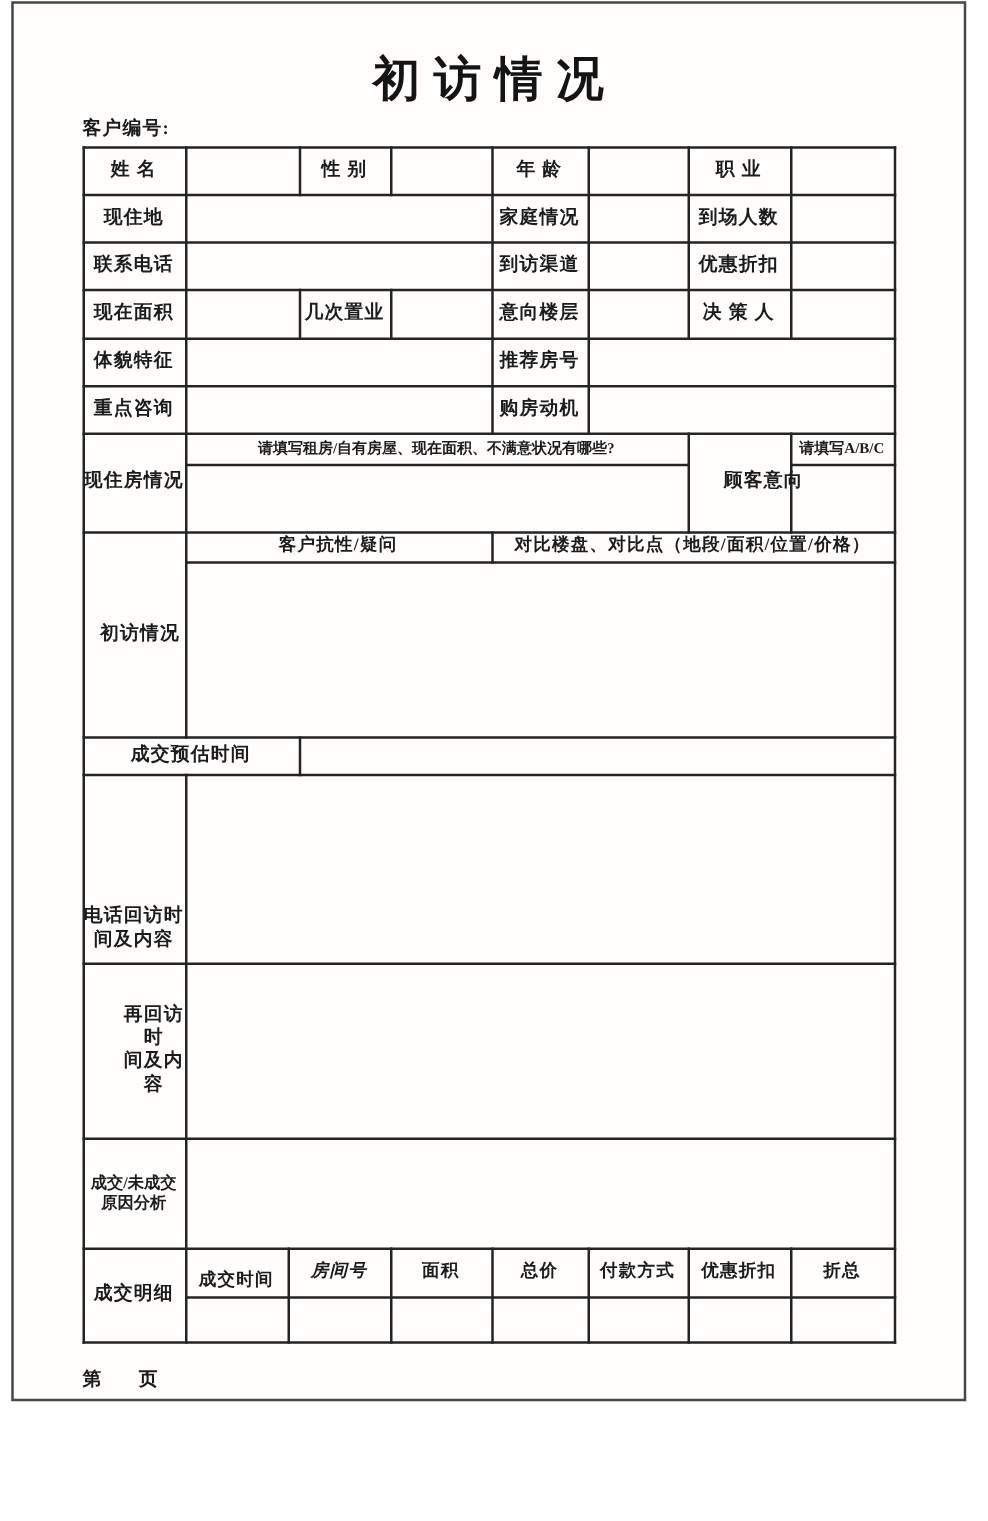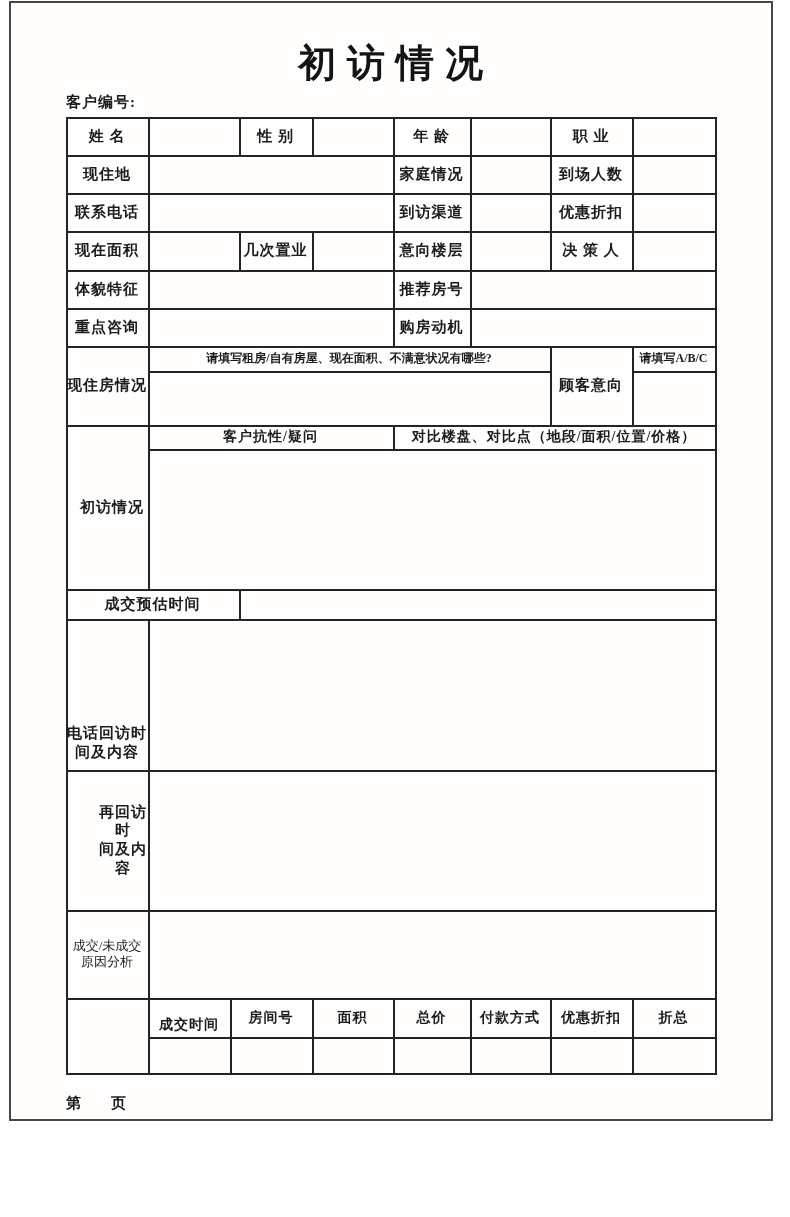--- a/index.html
+++ b/index.html
@@ -24,21 +24,21 @@
     font-size:15px;font-weight:bold;
   }
   .hline,.vline{position:absolute;background:#242424;}
   .hline{height:2px;}
   .vline{width:2px;}
   .cell{
     position:absolute;display:flex;align-items:center;justify-content:center;
     text-align:center;box-sizing:border-box;white-space:pre-line;line-height:1.25;
   }
   .lbl{font-size:15px;font-weight:bold;letter-spacing:1px;}
-  .lbl-sm{font-size:13px;font-weight:normal;letter-spacing:0;}
+  .lbl-sm{font-size:13px;font-weight:bold;letter-spacing:0;}
   .hint{font-size:12px;font-weight:bold;letter-spacing:0;}
   .colhdr{font-size:14px;font-weight:bold;letter-spacing:1px;}
   .footer{
     position:absolute;left:66px;top:1094px;width:649px;text-align:left;
     font-size:15px;font-weight:bold;
   }
 </style>
 </head>
 <body>
 
@@ -110,38 +110,39 @@
   <div class="cell lbl" style="left:550px;top:231px;width:82px;height:39px;">决 策 人</div>
 
   <div class="cell lbl" style="left:66px;top:270px;width:82px;height:38px;">体貌特征</div>
   <div class="cell lbl" style="left:393px;top:270px;width:77px;height:38px;">推荐房号</div>
 
   <div class="cell lbl" style="left:66px;top:308px;width:82px;height:38px;">重点咨询</div>
   <div class="cell lbl" style="left:393px;top:308px;width:77px;height:38px;">购房动机</div>
 
   <div class="cell lbl" style="left:66px;top:346px;width:82px;height:79px;">现住房情况</div>
   <div class="cell hint" style="left:148px;top:346px;width:402px;height:25px;">请填写租房/自有房屋、现在面积、不满意状况有哪些?</div>
-  <div class="cell lbl" style="left:550px;top:346px;width:82px;height:79px;">顾客意向</div>
+  <div class="cell lbl" style="left:570px;top:346px;width:82px;height:79px;">顾客意向</div>
   <div class="cell hint" style="left:632px;top:346px;width:83px;height:25px;">请填写A/B/C</div>
 
   <div class="cell lbl" style="left:66px;top:425px;width:92px;height:164px;">初访情况</div>
   <div class="cell colhdr" style="left:148px;top:425px;width:245px;height:24px;">客户抗性/疑问</div>
   <div class="cell colhdr" style="left:393px;top:425px;width:322px;height:24px;">对比楼盘、对比点（地段/面积/位置/价格）</div>
 
   <div class="cell lbl" style="left:66px;top:589px;width:173px;height:30px;">成交预估时间</div>
 
   <div class="cell lbl" style="left:66px;top:619px;width:82px;height:151px;margin-top:48px;">电话回访时
 间及内容</div>
   <div class="cell lbl" style="left:66px;top:770px;width:82px;height:140px;padding-left:32px;">再回访时
 间及内容</div>
   <div class="cell lbl-sm" style="left:66px;top:910px;width:82px;height:88px;">成交/未成交
 原因分析</div>
 
+  <div class="cell lbl" style="left:66px;top:998px;width:82px;height:75px;">成交明细</div>
   <div class="cell colhdr" style="left:148px;top:998px;width:82px;height:54px;">成交时间</div>
-  <div class="cell colhdr" style="left:230px;top:998px;width:82px;height:39px;">房间号</div>
+  <div class="cell colhdr" style="left:230px;top:998px;width:82px;height:39px;font-style:italic;">房间号</div>
   <div class="cell colhdr" style="left:312px;top:998px;width:81px;height:39px;">面积</div>
   <div class="cell colhdr" style="left:393px;top:998px;width:77px;height:39px;">总价</div>
   <div class="cell colhdr" style="left:470px;top:998px;width:80px;height:39px;">付款方式</div>
   <div class="cell colhdr" style="left:550px;top:998px;width:82px;height:39px;">优惠折扣</div>
   <div class="cell colhdr" style="left:632px;top:998px;width:83px;height:39px;">折总</div>
 
   <div class="footer">第　　页</div>
 
 </div>
 

